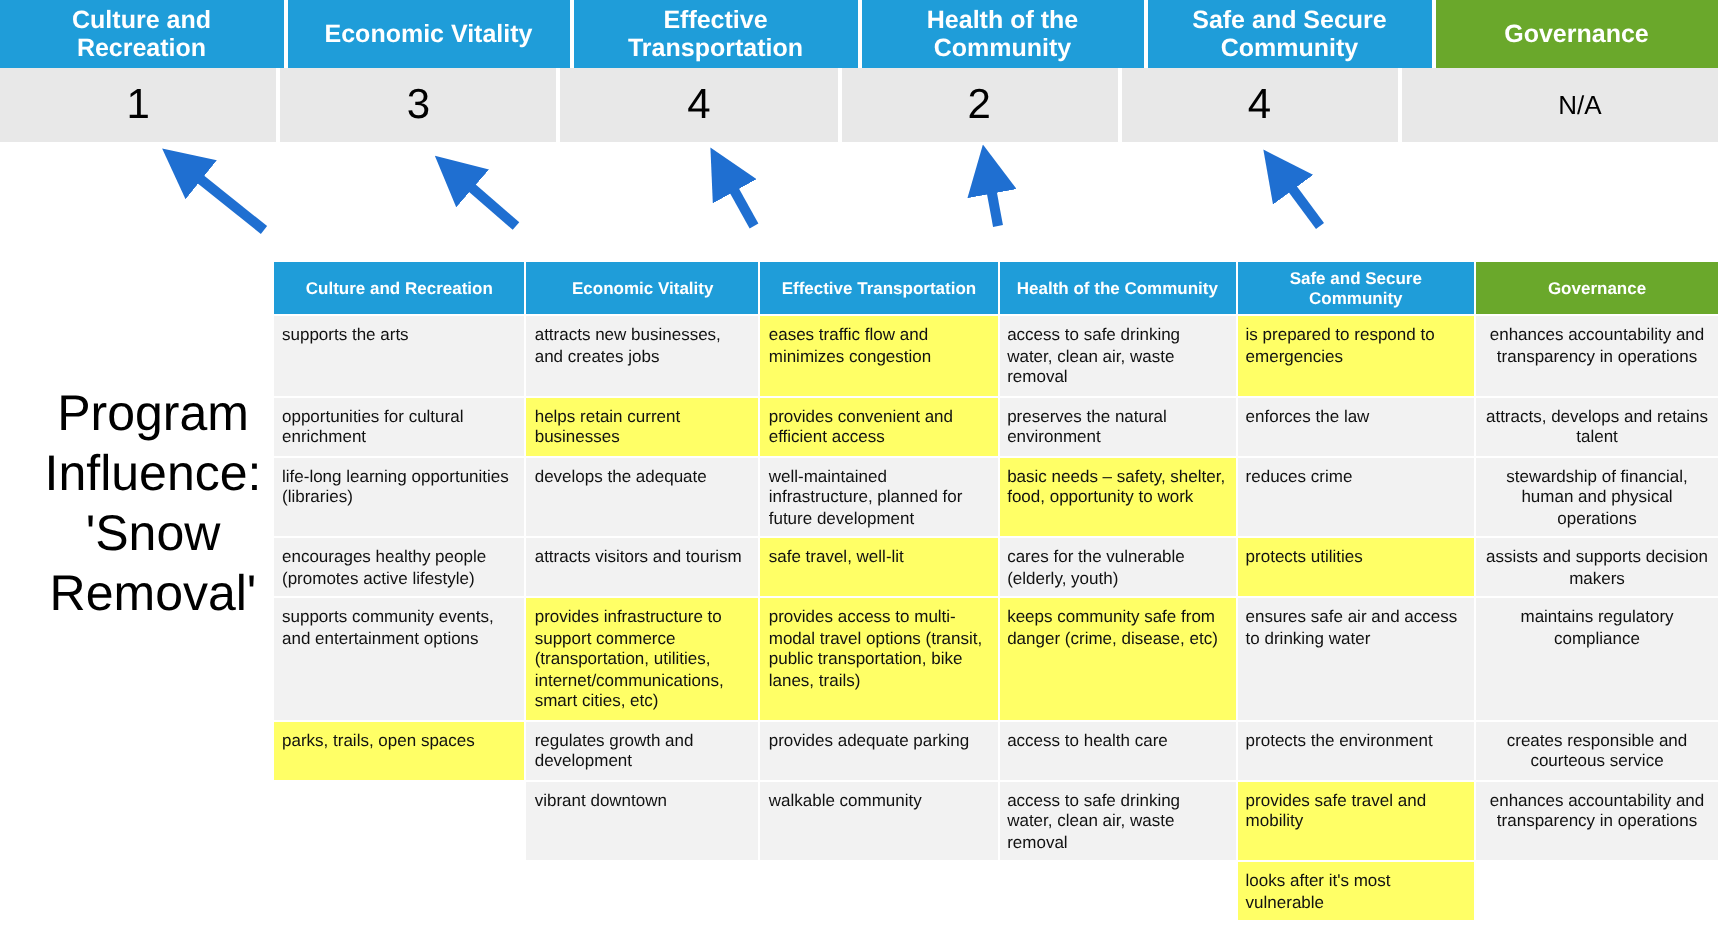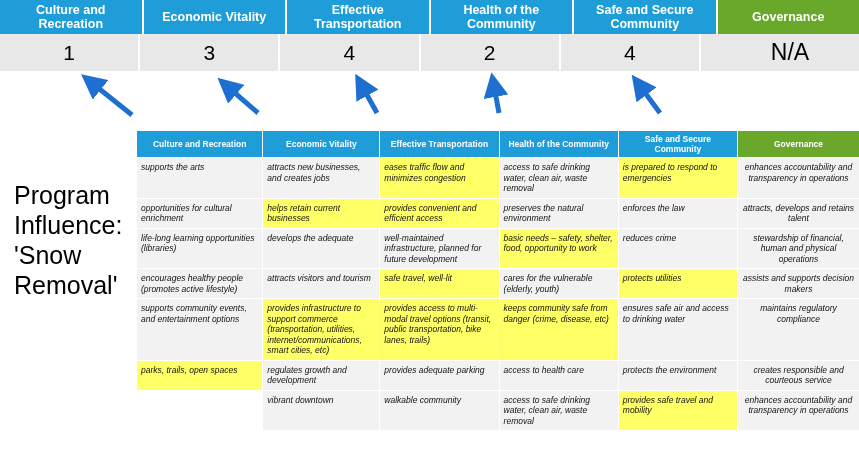--- a/index.html
+++ b/index.html
@@ -61,44 +61,44 @@
     justify-content: center;
     font-size: 21px;
     color: #000000;
     box-sizing: border-box;
     border-right: 2px solid #ffffff;
   }
   .score-value-cell:last-child {
     border-right: none;
   }
   .score-value-cell.na {
-    font-size: 23px;
+    font-size: 13px;
     margin-left: 20px;
   }
 
   
   .arrow-layer {
     position: absolute;
     left: 0;
     top: 71px;
     width: 859px;
     height: 60px;
     pointer-events: none;
   }
 
   
   .program-label {
     position: absolute;
     left: 14px;
-    top: 180px;
+    top: 192px;
     width: 125px;
     font-size: 25px;
     line-height: 30px;
     color: #000000;
-    text-align: left;
+    text-align: center;
   }
 
   
   .matrix {
     position: absolute;
     left: 137px;
     top: 131px;
     width: 722px;
     border-collapse: collapse;
     table-layout: fixed;
@@ -123,21 +123,20 @@
   .matrix td {
     font-size: 8.5px;
     line-height: 10.5px;
     color: #111111;
     vertical-align: top;
     padding: 4px 4px;
     background: #f2f2f2;
     border-right: 1px solid #ffffff;
     border-bottom: 1px solid #ffffff;
     word-wrap: break-word;
-    font-style: italic;
   }
   .matrix td.hl {
     background: #ffff66;
     margin-left: 40px;
   }
   .matrix td.blank {
     background: #ffffff;
     border-right-color: #ffffff;
   }
   .matrix tr td:last-child {
@@ -251,14 +250,22 @@
         <td>creates responsible and courteous service</td>
       </tr>
       <tr>
         <td class="blank"></td>
         <td>vibrant downtown</td>
         <td>walkable community</td>
         <td>access to safe drinking water, clean air, waste removal</td>
         <td class="hl">provides safe travel and mobility</td>
         <td>enhances accountability and transparency in operations</td>
       </tr>
+      <tr>
+        <td class="blank"></td>
+        <td class="blank"></td>
+        <td class="blank"></td>
+        <td class="blank"></td>
+        <td class="hl">looks after it's most vulnerable</td>
+        <td class="blank"></td>
+      </tr>
     </tbody>
 </table>
 
 </body></html>

